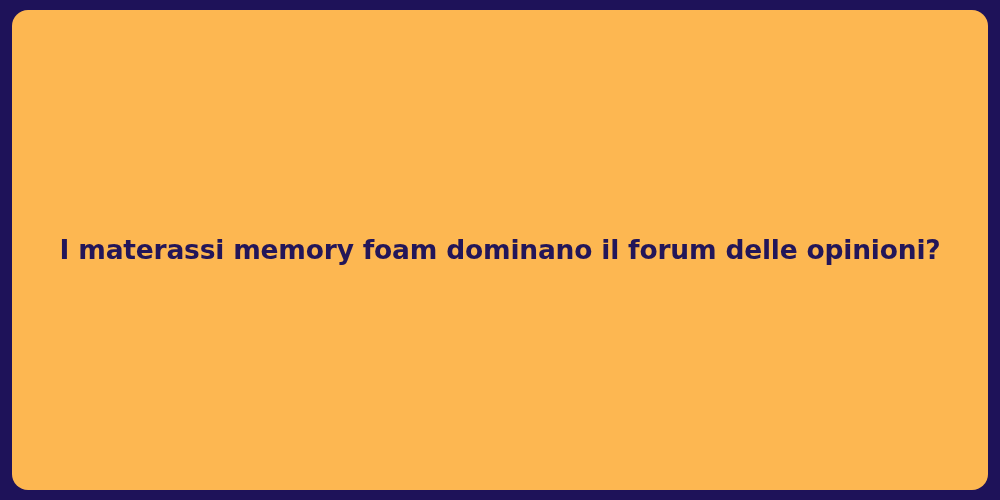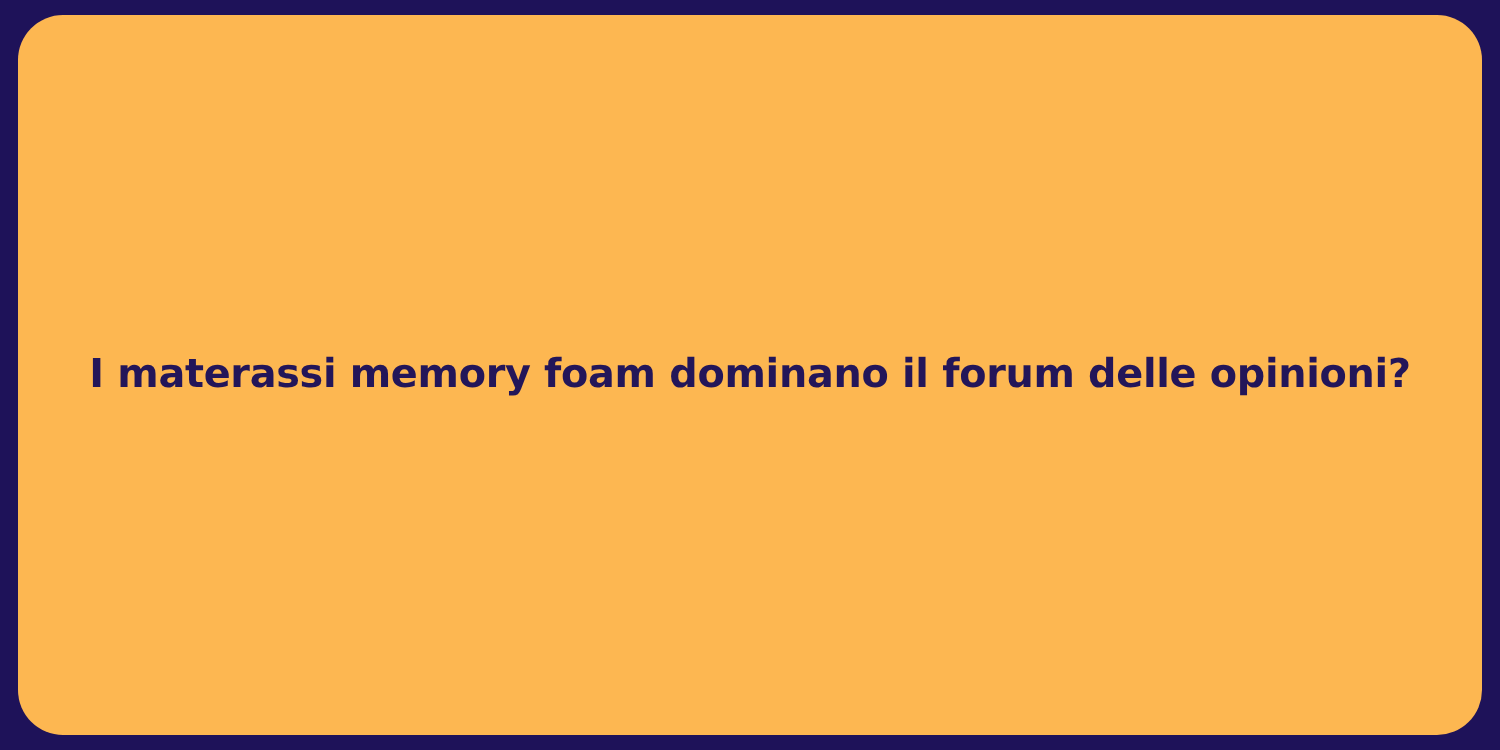--- a/index.html
+++ b/index.html
@@ -25,21 +25,21 @@
   }
 
   #card {
     position: absolute;
     left: 12px;
     top: 10px;
     width: 976px;
     height: 480px;
     box-sizing: border-box;
     background: #fdb751;
-    border-radius: 30px;
+    border-radius: 16px;
     display: flex;
     align-items: center;
     justify-content: center;
     padding: 0 40px;
   }
 
   #headline {
     margin: 0;
     font-family: "DejaVu Sans", "Liberation Sans", sans-serif;
     font-size: 31px;

